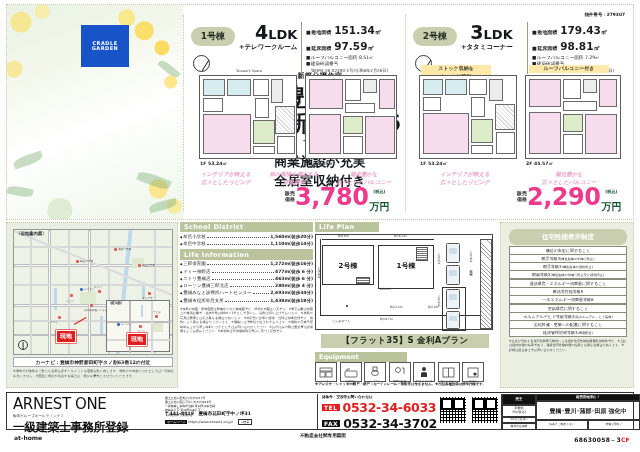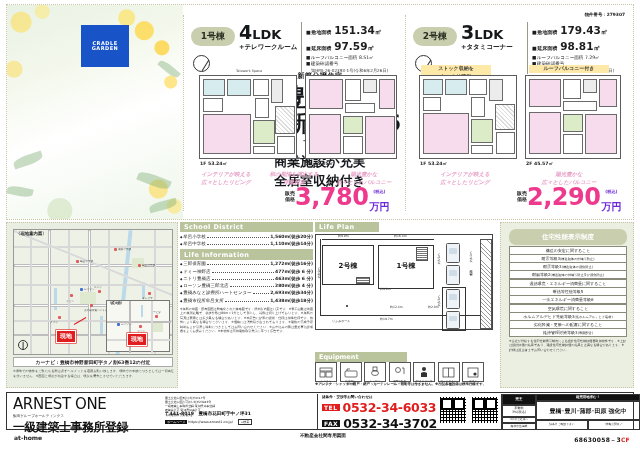--- a/index.html
+++ b/index.html
@@ -75,21 +75,21 @@
     border-left: 1px dotted #c9c3a8;
   }
 
   .badge {
     position: absolute; left: 4px; top: 14px; width: 44px; height: 19px;
     background: #c9cfae; border-radius: 11px; color: #2a2f22;
     font-size: 9px; font-weight: 700;
     display: flex; align-items: center; justify-content: center;
   }
   .ldk {
-    position: absolute; left: 52px; top: 10px; color: #15181a;
+    position: absolute; left: 52px; top: 10px; color: #15181a; text-align: right;
   }
   .ldk .big { font-size: 19px; font-weight: 700; line-height: 1; }
   .ldk .big em { font-size: 13px; font-style: normal; font-weight: 700; }
   .ldk .plus { font-size: 6.5px; font-weight: 700; margin-top: 1px; }
 
   .specs {
     position: absolute; top: 9px; font-size: 5.6px; color: #1d1d1d;
     line-height: 1.55; border-left: 1px solid #9a9a8a; padding-left: 4px;
   }
   .unit-1 .specs { left: 114px; width: 100px; }
@@ -160,21 +160,21 @@
   .price-lab {
     display: inline-block; font-size: 5px; font-weight: 700; color: #1d1d1d;
     line-height: 1.15; vertical-align: middle; text-align: center;
   }
   .price-num {
     font-size: 24px; font-weight: 700; color: #ee3a8c; letter-spacing: -.5px;
     vertical-align: middle;
   }
   .price-unit {
     display: inline-block; vertical-align: middle; text-align: center;
-    line-height: 1.05; color: #6d28d9; margin-left: 1px;
+    line-height: 1.05; color: #14532d; margin-left: 1px;
   }
   .price-unit .tax { font-size: 4.2px; font-weight: 700; }
   .price-unit .man { font-size: 10px; font-weight: 700; }
 
   .prop-no {
     position: absolute; right: 8px; top: 7px;
     font-size: 4.4px; color: #222; font-weight: 700;
   }
 
   
@@ -750,20 +750,21 @@
       <div class="dim" style="left:-2px;top:36px;transform:rotate(-90deg);">約8.9m</div>
       <div class="dim" style="left:118px;top:22px;transform:rotate(-90deg);">約5.5m</div>
       <div class="dim" style="left:118px;top:64px;transform:rotate(-90deg);">約5.5m</div>
       <div class="dim" style="left:150px;top:20px;transform:rotate(-90deg);">約6.0m</div>
 
       <div class="dim" style="left:152px;top:36px;transform:rotate(-90deg);font-weight:700;">道路</div>
       <div class="dim" style="left:16px;top:84px;">りふみホール</div>
       <div style="position:absolute;left:30px;top:70px;width:1.6px;height:1.6px;background:#333;border-radius:50%;"></div>
     </div>
 
+    <div class="flat35">【フラット35】S 金利Aプラン</div>
 
     <div class="equip-head">Equipment</div>
     <div class="equip-row">
       <div class="equip">
         <svg width="14" height="11" viewBox="0 0 14 11">
             <rect x="1" y="1" width="12" height="3" fill="none" stroke="#333" stroke-width=".7"></rect>
             <rect x="1" y="5" width="5" height="5" fill="none" stroke="#333" stroke-width=".7"></rect>
             <rect x="7" y="5" width="6" height="5" fill="none" stroke="#333" stroke-width=".7"></rect>
           </svg>
         <span class="equip-cap" style="white-space:pre-line;">システム

